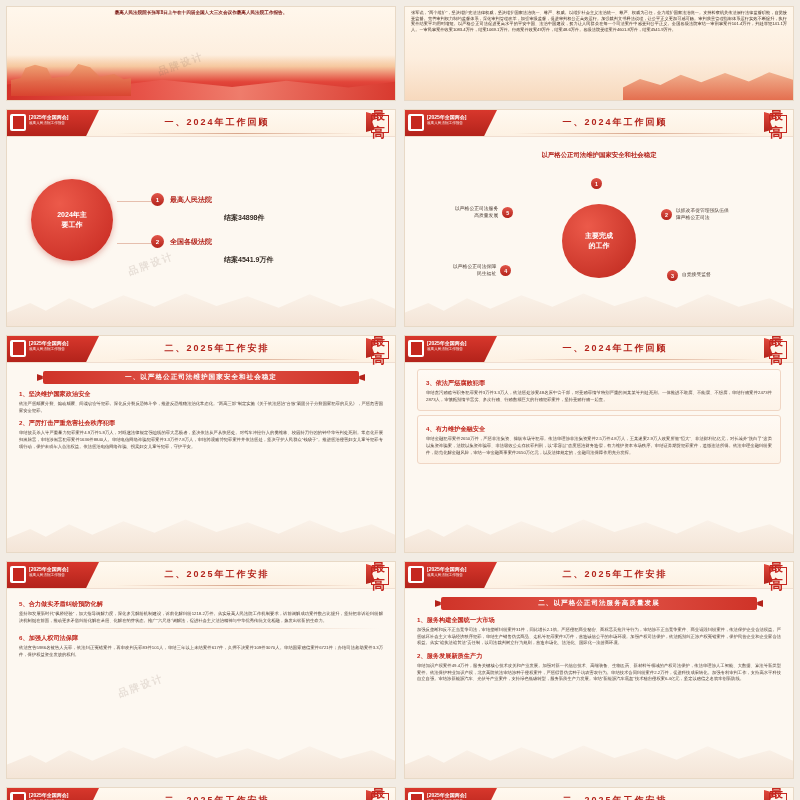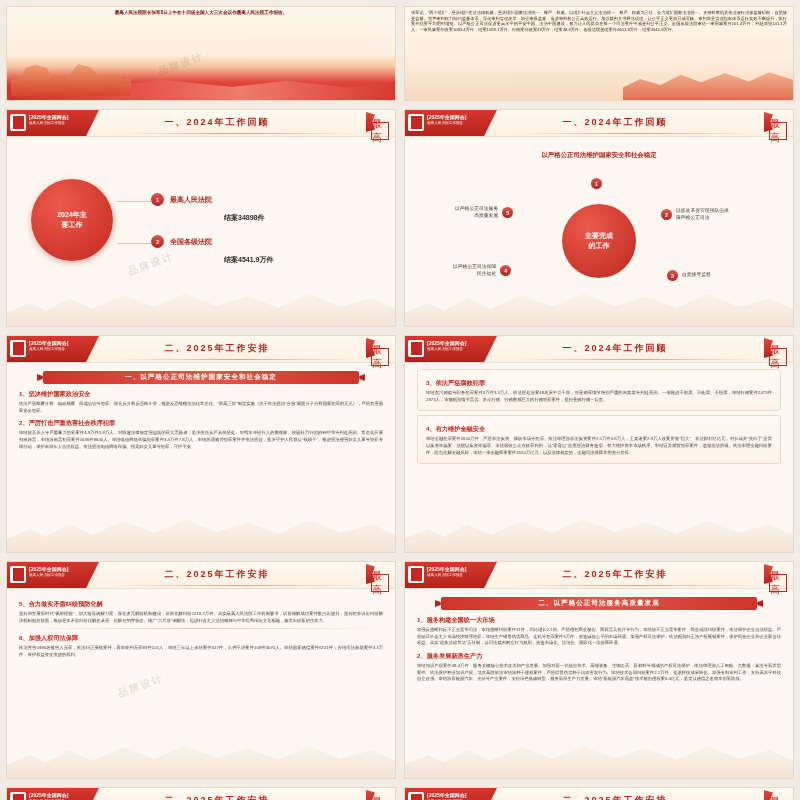--- a/index.html
+++ b/index.html
@@ -102,23 +102,23 @@
   .hdr .title{
     position:absolute;left:0;right:0;top:6px;
     text-align:center;color:#b3231b;font-size:9px;font-weight:bold;
     letter-spacing:2px;
     margin-left:32px;
   }
   .hdr .seal{
     position:absolute;right:5px;top:2px;width:22px;height:22px;
   }
   .hdr .seal .sq{
-    position:absolute;left:3px;top:10px;width:16px;height:16px;
-    border:1.3px solid #c5271f;color:#c5271f;font-size:10px;
-    display:flex;align-items:center;justify-content:center;font-weight:normal;
+    position:absolute;left:3px;top:3px;width:16px;height:16px;
+    border:1.3px solid #c5271f;color:#c5271f;font-size:13px;
+    display:flex;align-items:center;justify-content:center;font-weight:bold;
   }
   .hdr .seal .fl{
     position:absolute;left:-2px;top:0;width:9px;height:20px;
     background:linear-gradient(180deg,#e0483c,#b3231b);
     clip-path:polygon(0 0,100% 12%,70% 50%,100% 88%,0 100%);
   }
   .hdr .titleline{
     position:absolute;left:108px;right:34px;bottom:2px;height:1px;
     background:linear-gradient(90deg,rgba(200,60,45,0),#d8a68c,rgba(200,60,45,0));
   }

